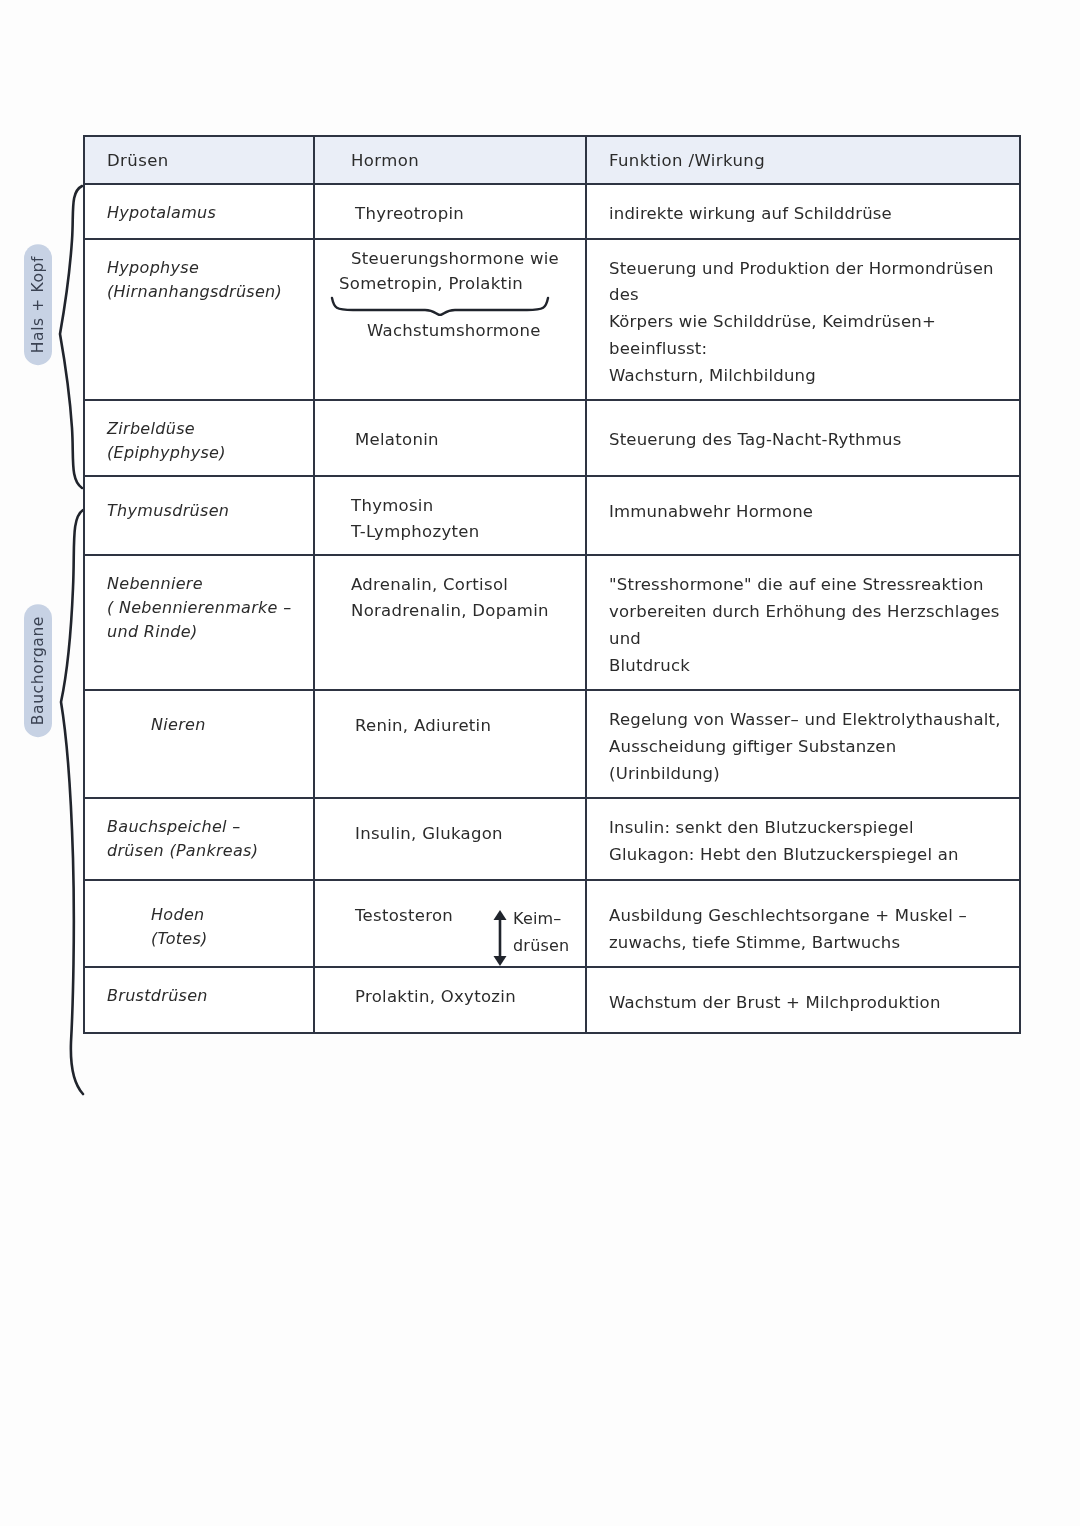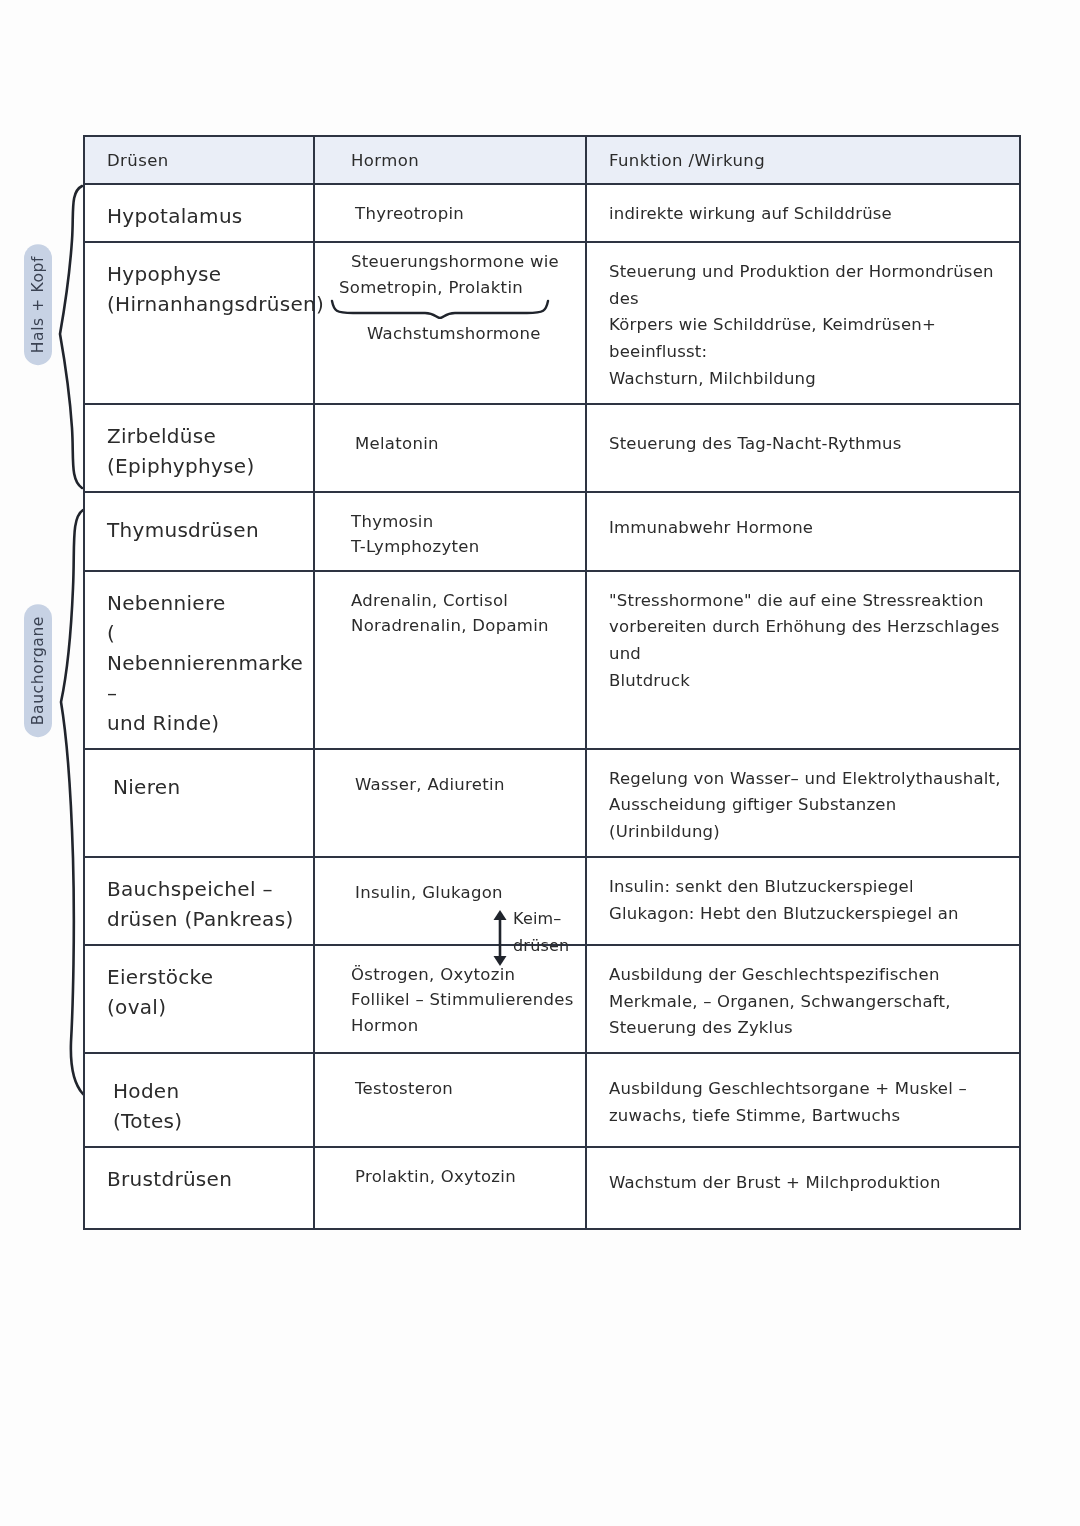--- a/index.html
+++ b/index.html
@@ -59,26 +59,27 @@
   .hd-txt.b { padding-left: 36px; }
   .hd-txt.c { padding-left: 22px; }
 
   
   td.gland {
     background: #e6eaf5;
   }
   .gland-txt {
     display: block;
     padding: 16px 10px 10px 22px;
-    font-size: 20px;
+    font-size: 16px;
     line-height: 1.5;
     letter-spacing: .3px;
     white-space: pre-line;
-  }
-  .gland-txt.ind { padding-left: 28px; }
+    font-style: italic;
+  }
+  .gland-txt.ind { padding-left: 28px; margin-left: 38px; }
 
   .horm-txt {
     display: block;
     padding: 16px 10px 10px 36px;
     font-size: 16.5px;
     line-height: 1.55;
     letter-spacing: .3px;
     white-space: pre-line;
   }
   .horm-txt.ctr { padding-left: 40px; }
@@ -96,21 +97,21 @@
   .r-hypo   { height: 52px; }
   .r-hyphs  { height: 122px; }
   .r-zirb   { height: 74px; margin-left: 12px; }
   .r-schild { height: 76px; }
   .r-thym   { height: 72px; }
   .r-neben  { height: 94px; }
   .r-nier   { height: 78px; }
   .r-bauch  { height: 78px; }
   .r-eier   { height: 96px; }
   .r-hoden  { height: 78px; border-radius: 22px; }
-  .r-brust  { height: 82px; }
+  .r-brust  { height: 66px; }
 
   
   .vmid { padding-top: 26px; }
   .vmid2 { padding-top: 22px; }
 
   
   .horm-brace-wrap {
     position: relative;
     padding: 6px 10px 6px 24px;
   }
@@ -312,21 +313,21 @@
 vorbereiten durch Erhöhung des Herzschlages und
 Blutdruck</span>
         </td>
       </tr>
 
       <tr class="r-nier">
         <td class="gland">
           <span class="gland-txt ind vmid2">Nieren</span>
         </td>
         <td>
-          <span class="horm-txt ctr vmid2">Wasser, Adiuretin</span>
+          <span class="horm-txt ctr vmid2">Renin, Adiuretin</span>
         </td>
         <td>
           <span class="func-txt">Regelung von Wasser– und Elektrolythaushalt,
 Ausscheidung giftiger Substanzen (Urinbildung)</span>
         </td>
       </tr>
 
       <tr class="r-bauch">
         <td class="gland">
           <span class="gland-txt">Bauchspeichel –
@@ -334,36 +335,20 @@
         </td>
         <td>
           <span class="horm-txt ctr vmid2">Insulin, Glukagon</span>
         </td>
         <td>
           <span class="func-txt">Insulin: senkt den Blutzuckerspiegel
 Glukagon: Hebt den Blutzuckerspiegel an</span>
         </td>
       </tr>
 
-      <tr class="r-eier">
-        <td class="gland">
-          <span class="gland-txt">Eierstöcke
-(oval)</span>
-        </td>
-        <td>
-          <span class="horm-txt">Östrogen, Oxytozin
-Follikel – Stimmulierendes
-Hormon</span>
-        </td>
-        <td>
-          <span class="func-txt">Ausbildung der Geschlechtspezifischen
-Merkmale, – Organen, Schwangerschaft,
-Steuerung des Zyklus</span>
-        </td>
-      </tr>
 
       <tr class="r-hoden">
         <td class="gland">
           <span class="gland-txt ind vmid2">Hoden
 (Totes)</span>
         </td>
         <td>
           <span class="horm-txt ctr vmid2">Testosteron</span>
         </td>
         <td>

